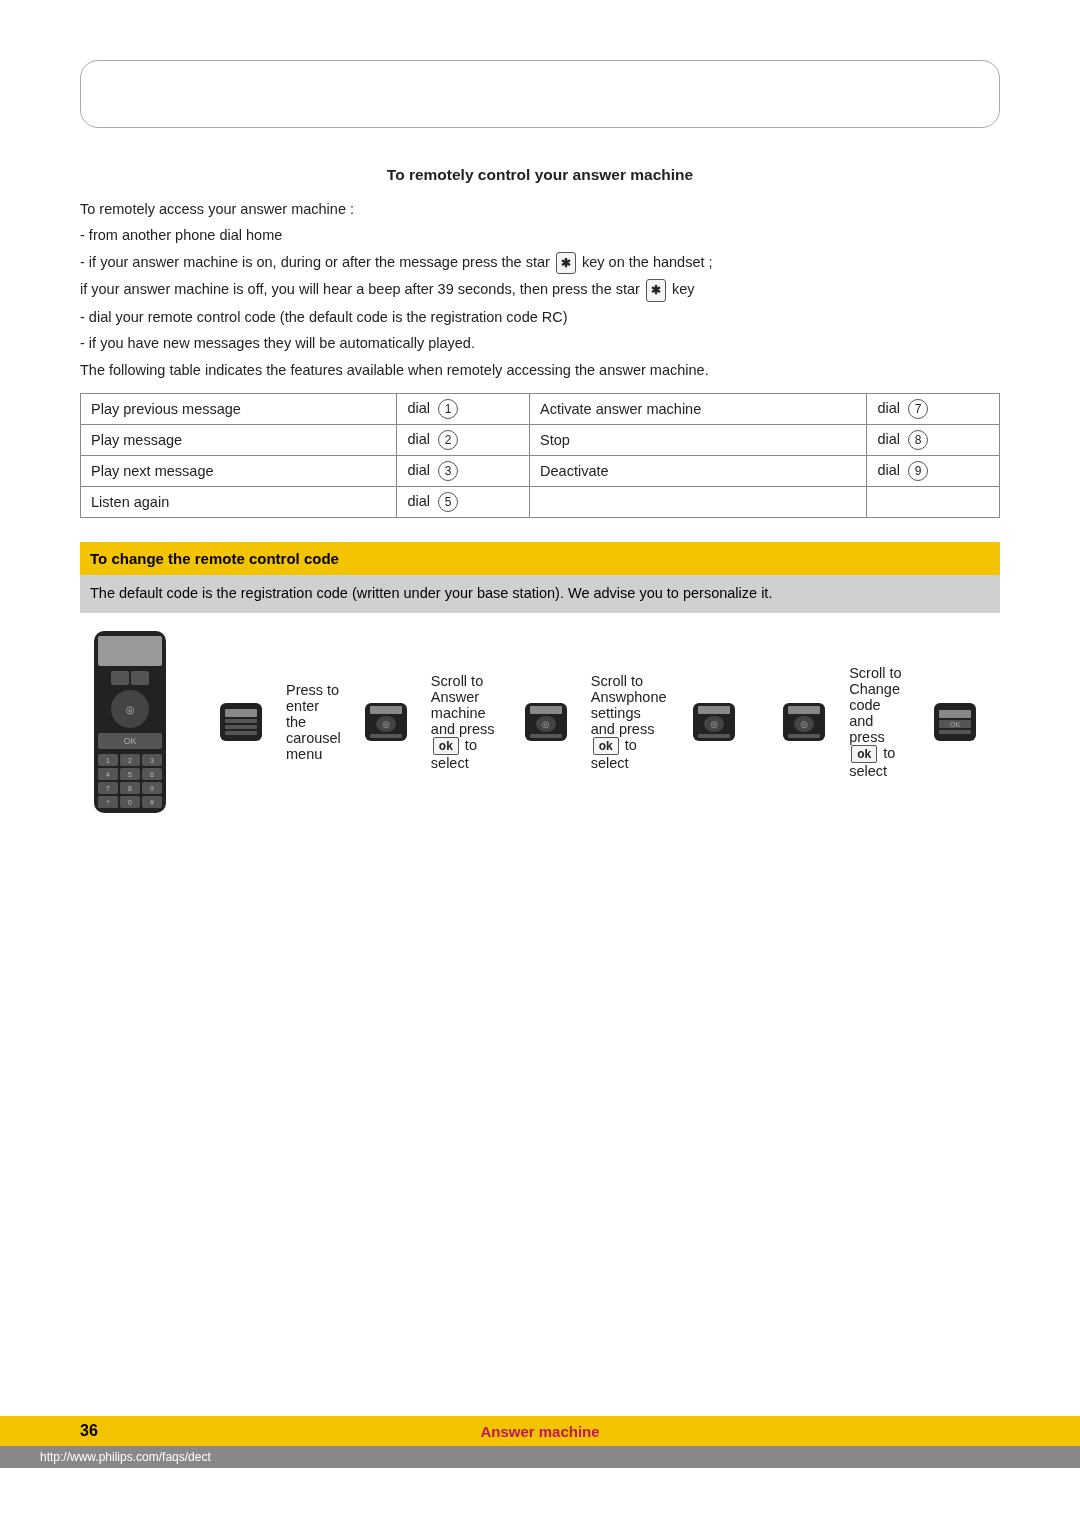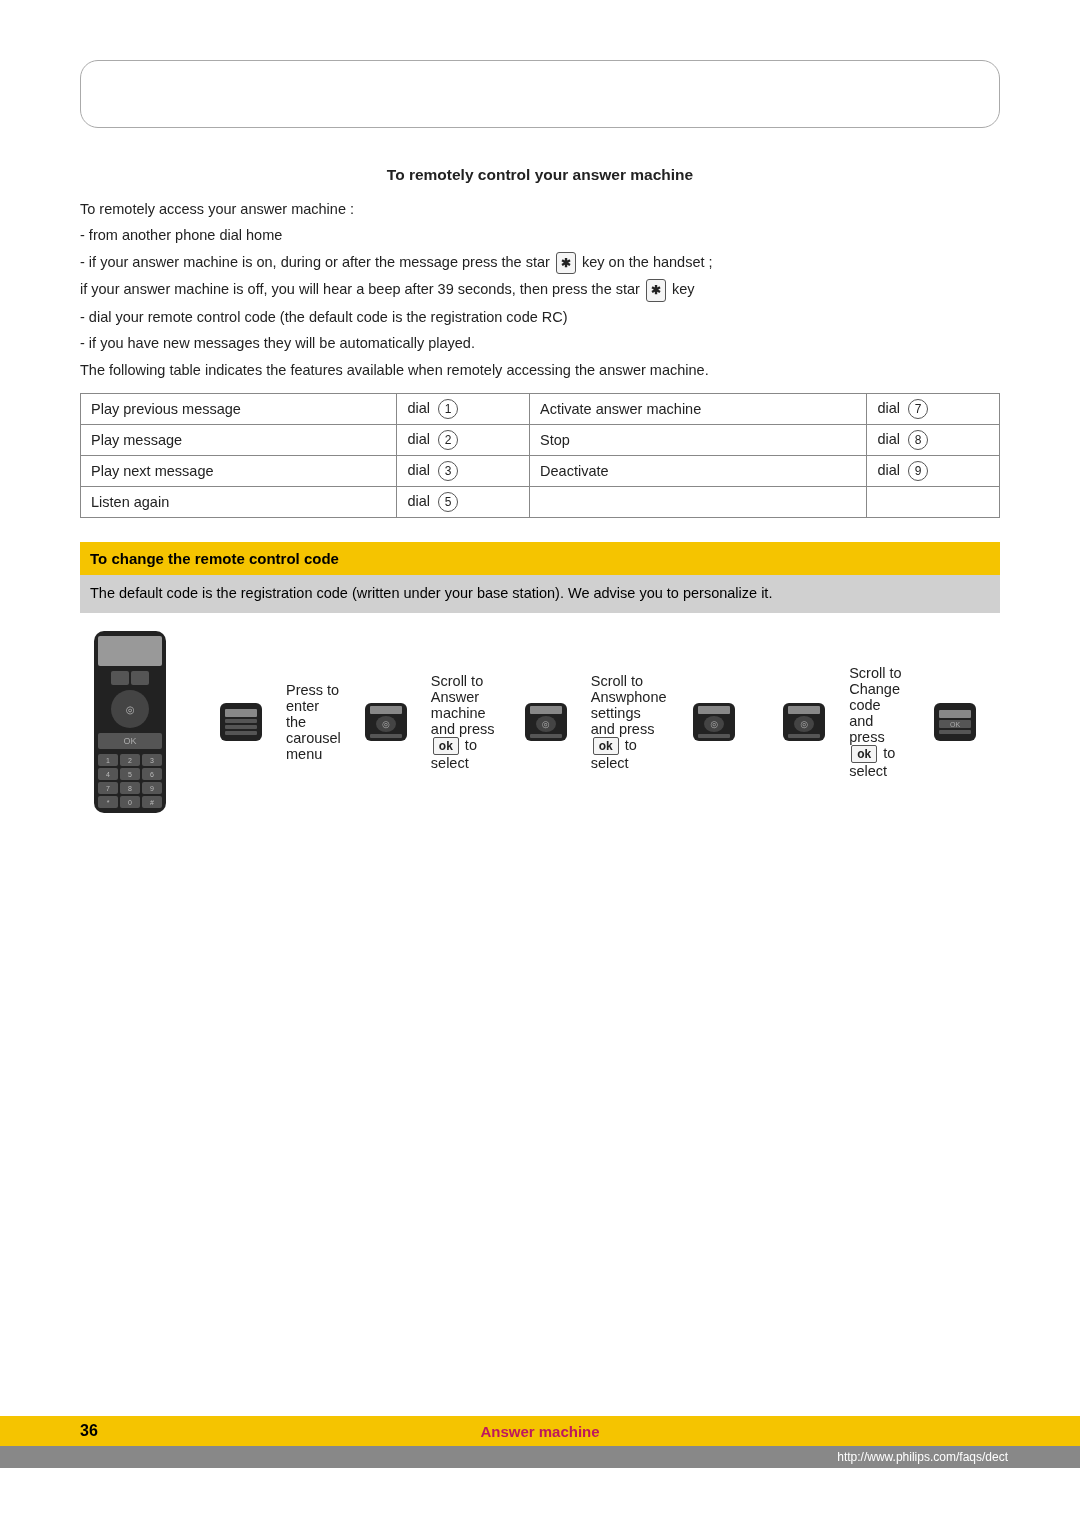--- a/index.html
+++ b/index.html
@@ -252,22 +252,22 @@
     .bottom-bar-title {
       font-weight: bold;
       font-size: 15px;
       color: #be185d;
       flex: 1;
       text-align: center;
     }
 
     .bottom-bar-url {
       background: #888;
-      text-align: right;
-      padding: 4px 72px;
+      text-align: left;
+      padding: 4px 40px;
       font-size: 12px;
       color: #fff;
     }
 
     
     .step-with-icon {
       display: flex;
       flex-direction: row;
       align-items: center;
       padding: 6px 0;

